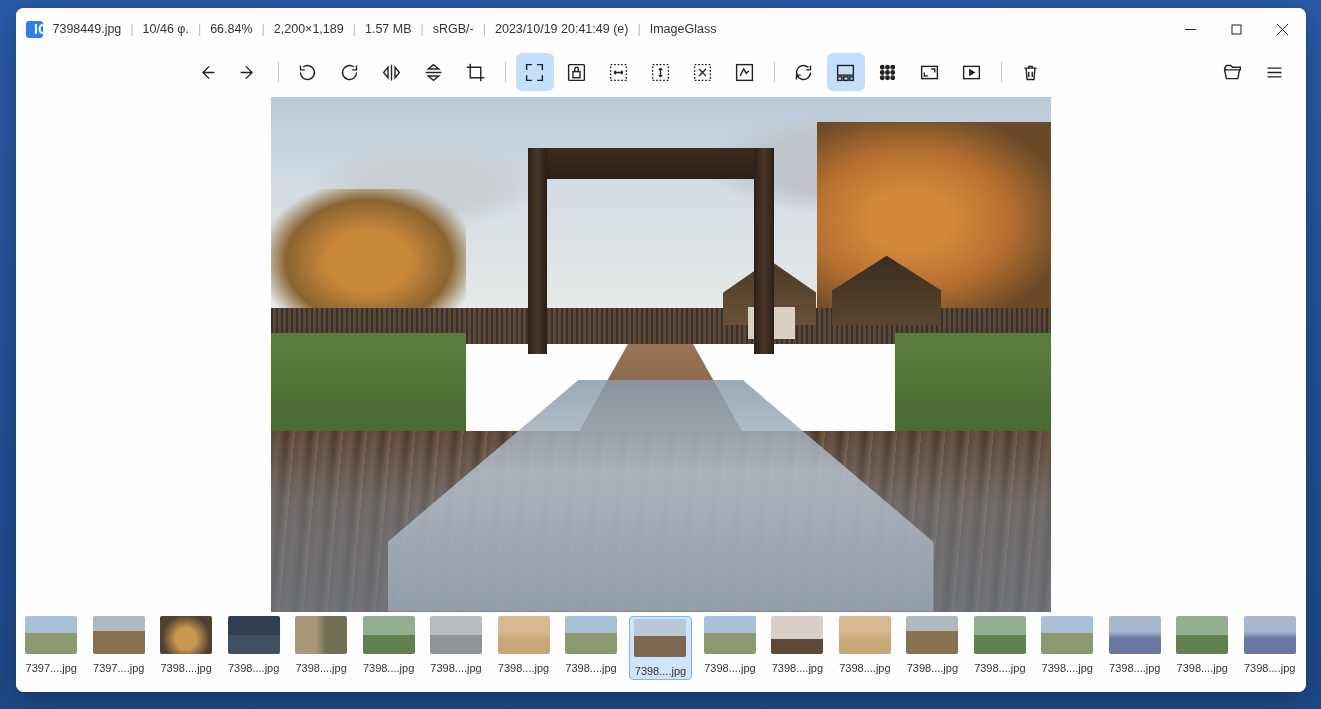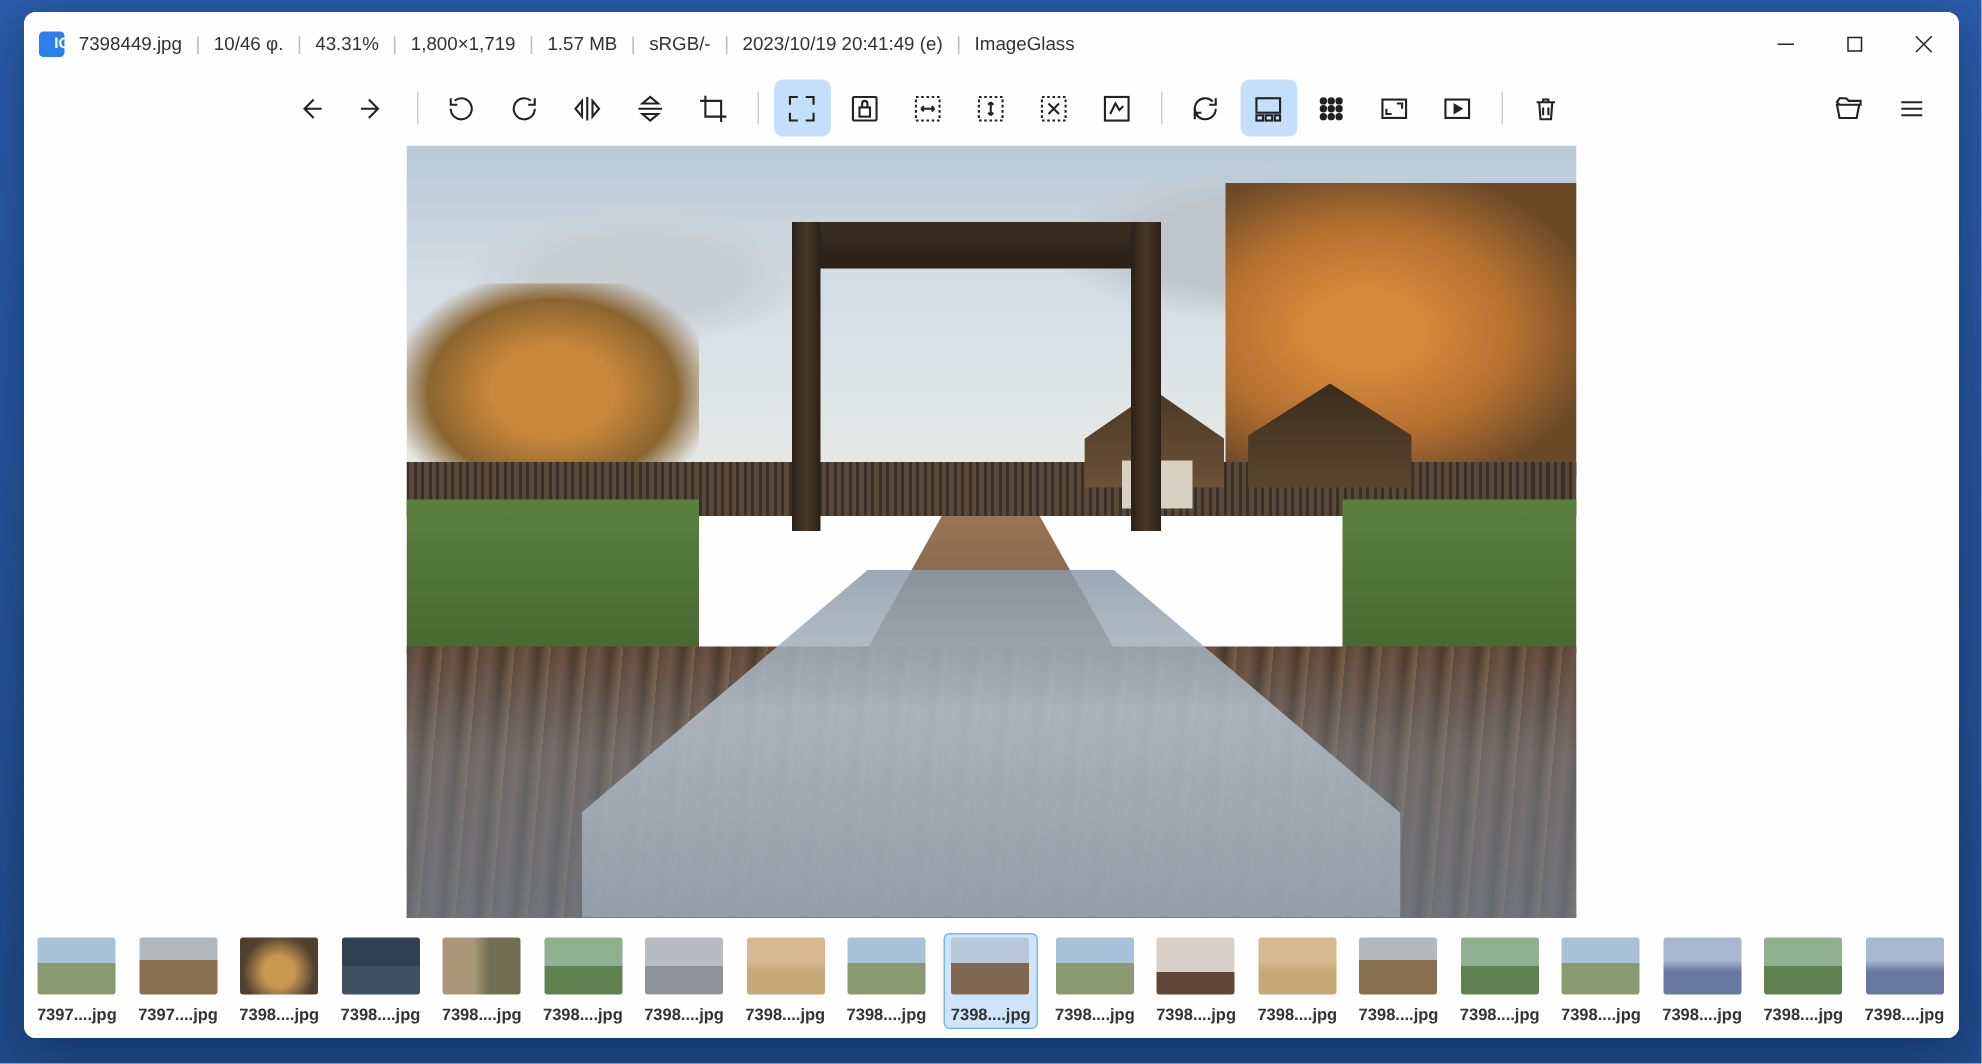--- a/index.html
+++ b/index.html
@@ -36,21 +36,21 @@
 .titlebar .app-icon {
   width: 17px;
   height: 17px;
   background: #2d7ff0;
   border-radius: 3px;
   margin-right: 10px;
   display: flex;
   align-items: center;
   justify-content: center;
   color: #fff;
-  font-size: 10px;
+  font-size: 14px;
   font-weight: bold;
   padding-left: 15px;
 }
 .titlebar .sep {
   color: #bbb;
   margin: 0 9px;
 }
 .titlebar .info { white-space: nowrap; text-align: center; }
 .titlebar .spacer { flex: 1; }
 .win-controls { display: flex; }
@@ -119,26 +119,25 @@
 .puddle { position:absolute; top:55%; left:15%; width:70%; height:45%; background: linear-gradient(180deg, #8a9aaa 0%, #b5c0ca 40%, #9aa5b0 100%); clip-path: polygon(35% 0, 65% 0, 100% 70%, 100% 100%, 0 100%, 0 70%); opacity:0.85; }
 .mud { position:absolute; bottom:0; left:0; right:0; height:35%; background: repeating-linear-gradient(95deg, #5a4535 0px, #6b5040 8px, #4a3828 16px, #7a5d45 24px); }
 .mud::after { content:''; position:absolute; inset:0; background: linear-gradient(180deg, transparent 0%, rgba(135,155,175,0.4) 40%, rgba(120,140,160,0.6) 100%); }
 .gate-post { position:absolute; top:10%; width:2.5%; height:40%; background: linear-gradient(90deg, #2a2018, #4a3828, #2a2018); }
 .gate-post.left { left:33%; }
 .gate-post.right { left:62%; }
 .gate-beam { position:absolute; top:10%; left:33%; width:31.5%; height:6%; background: linear-gradient(180deg, #3a2d20, #2a2018); }
 .thumbstrip {
   height: 78px;
   display: flex;
-  align-items: center;
+  align-items: flex-start;
   padding: 2px 6px 0 6px;
   gap: 8px;
   overflow: hidden;
   background: #fefefe;
-  font-weight: bold;
 }
 .thumb {
   display: flex;
   flex-direction: column;
   align-items: center;
   width: 60px;
   cursor: pointer;
 }
 .thumb-img {
   width: 52px;
@@ -178,23 +177,23 @@
 <body>
 
 <div class="window">
 
   <div class="titlebar">
     <div class="app-icon">IG</div>
     <span class="info">7398449.jpg</span>
     <span class="sep">|</span>
     <span class="info">10/46 φ.</span>
     <span class="sep">|</span>
-    <span class="info">43.31%</span>
-    <span class="sep">|</span>
-    <span class="info">1,800×1,719</span>
+    <span class="info">66.84%</span>
+    <span class="sep">|</span>
+    <span class="info">2,200×1,189</span>
     <span class="sep">|</span>
     <span class="info">1.57 MB</span>
     <span class="sep">|</span>
     <span class="info">sRGB/-</span>
     <span class="sep">|</span>
     <span class="info">2023/10/19 20:41:49 (e)</span>
     <span class="sep">|</span>
     <span class="info">ImageGlass</span>
     <div class="spacer"></div>
     <div class="win-controls">

